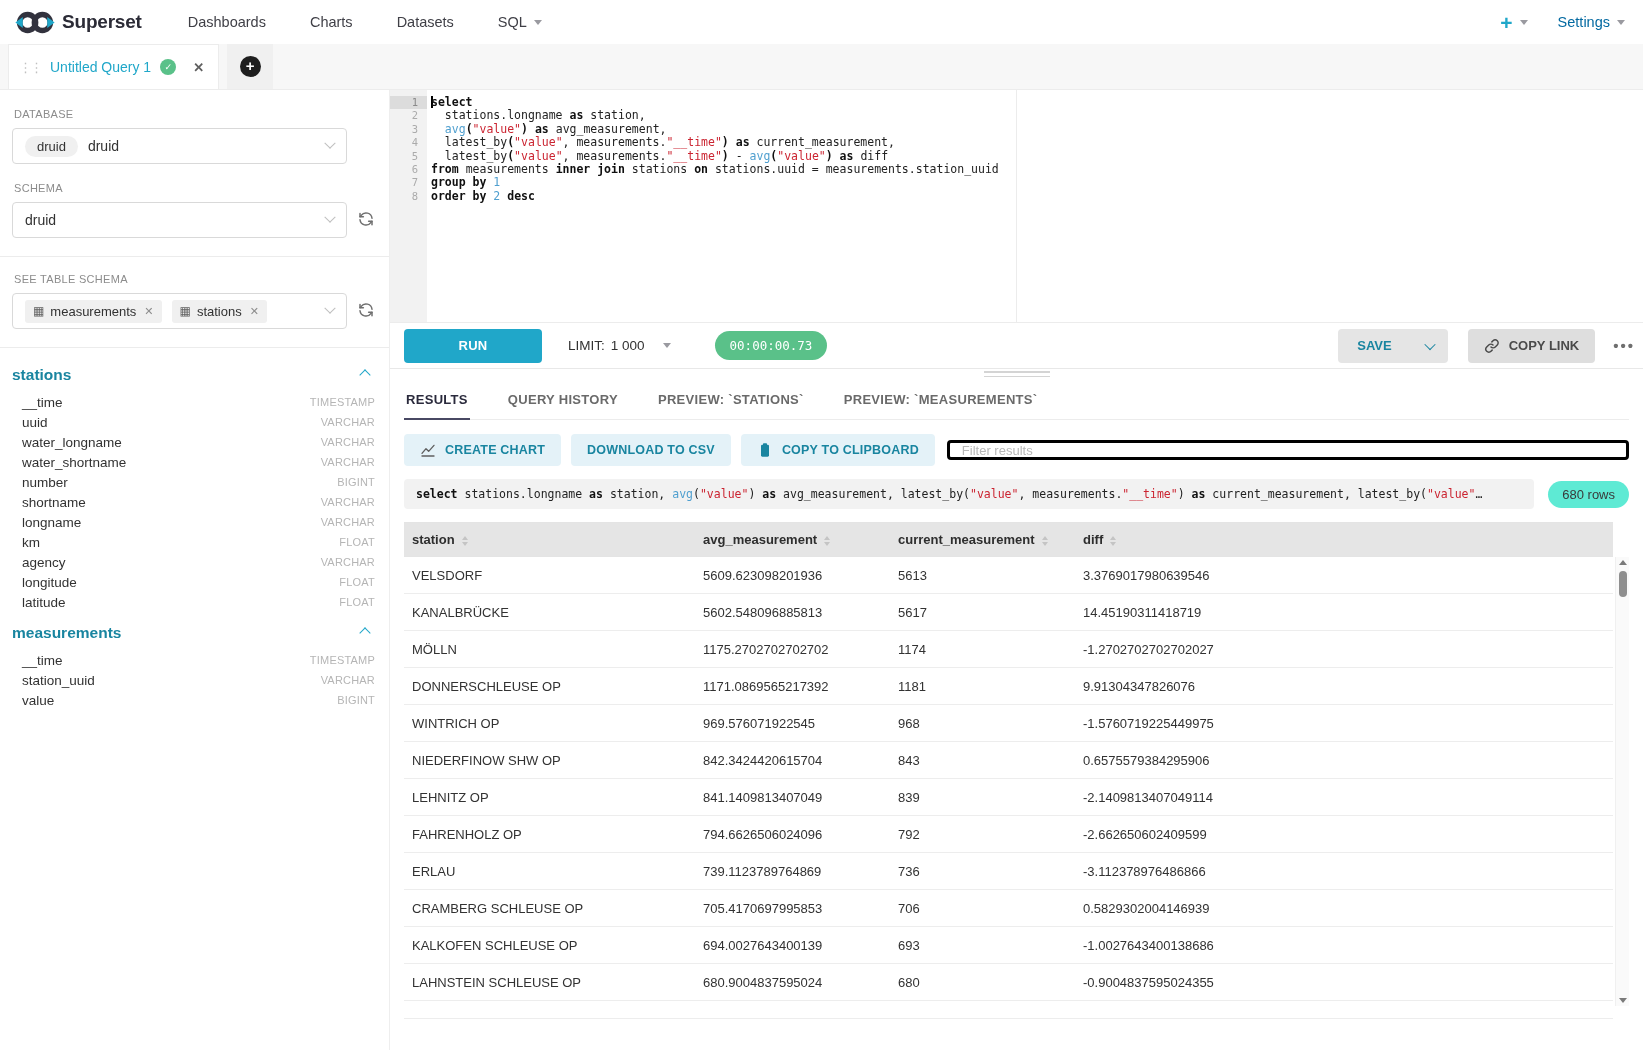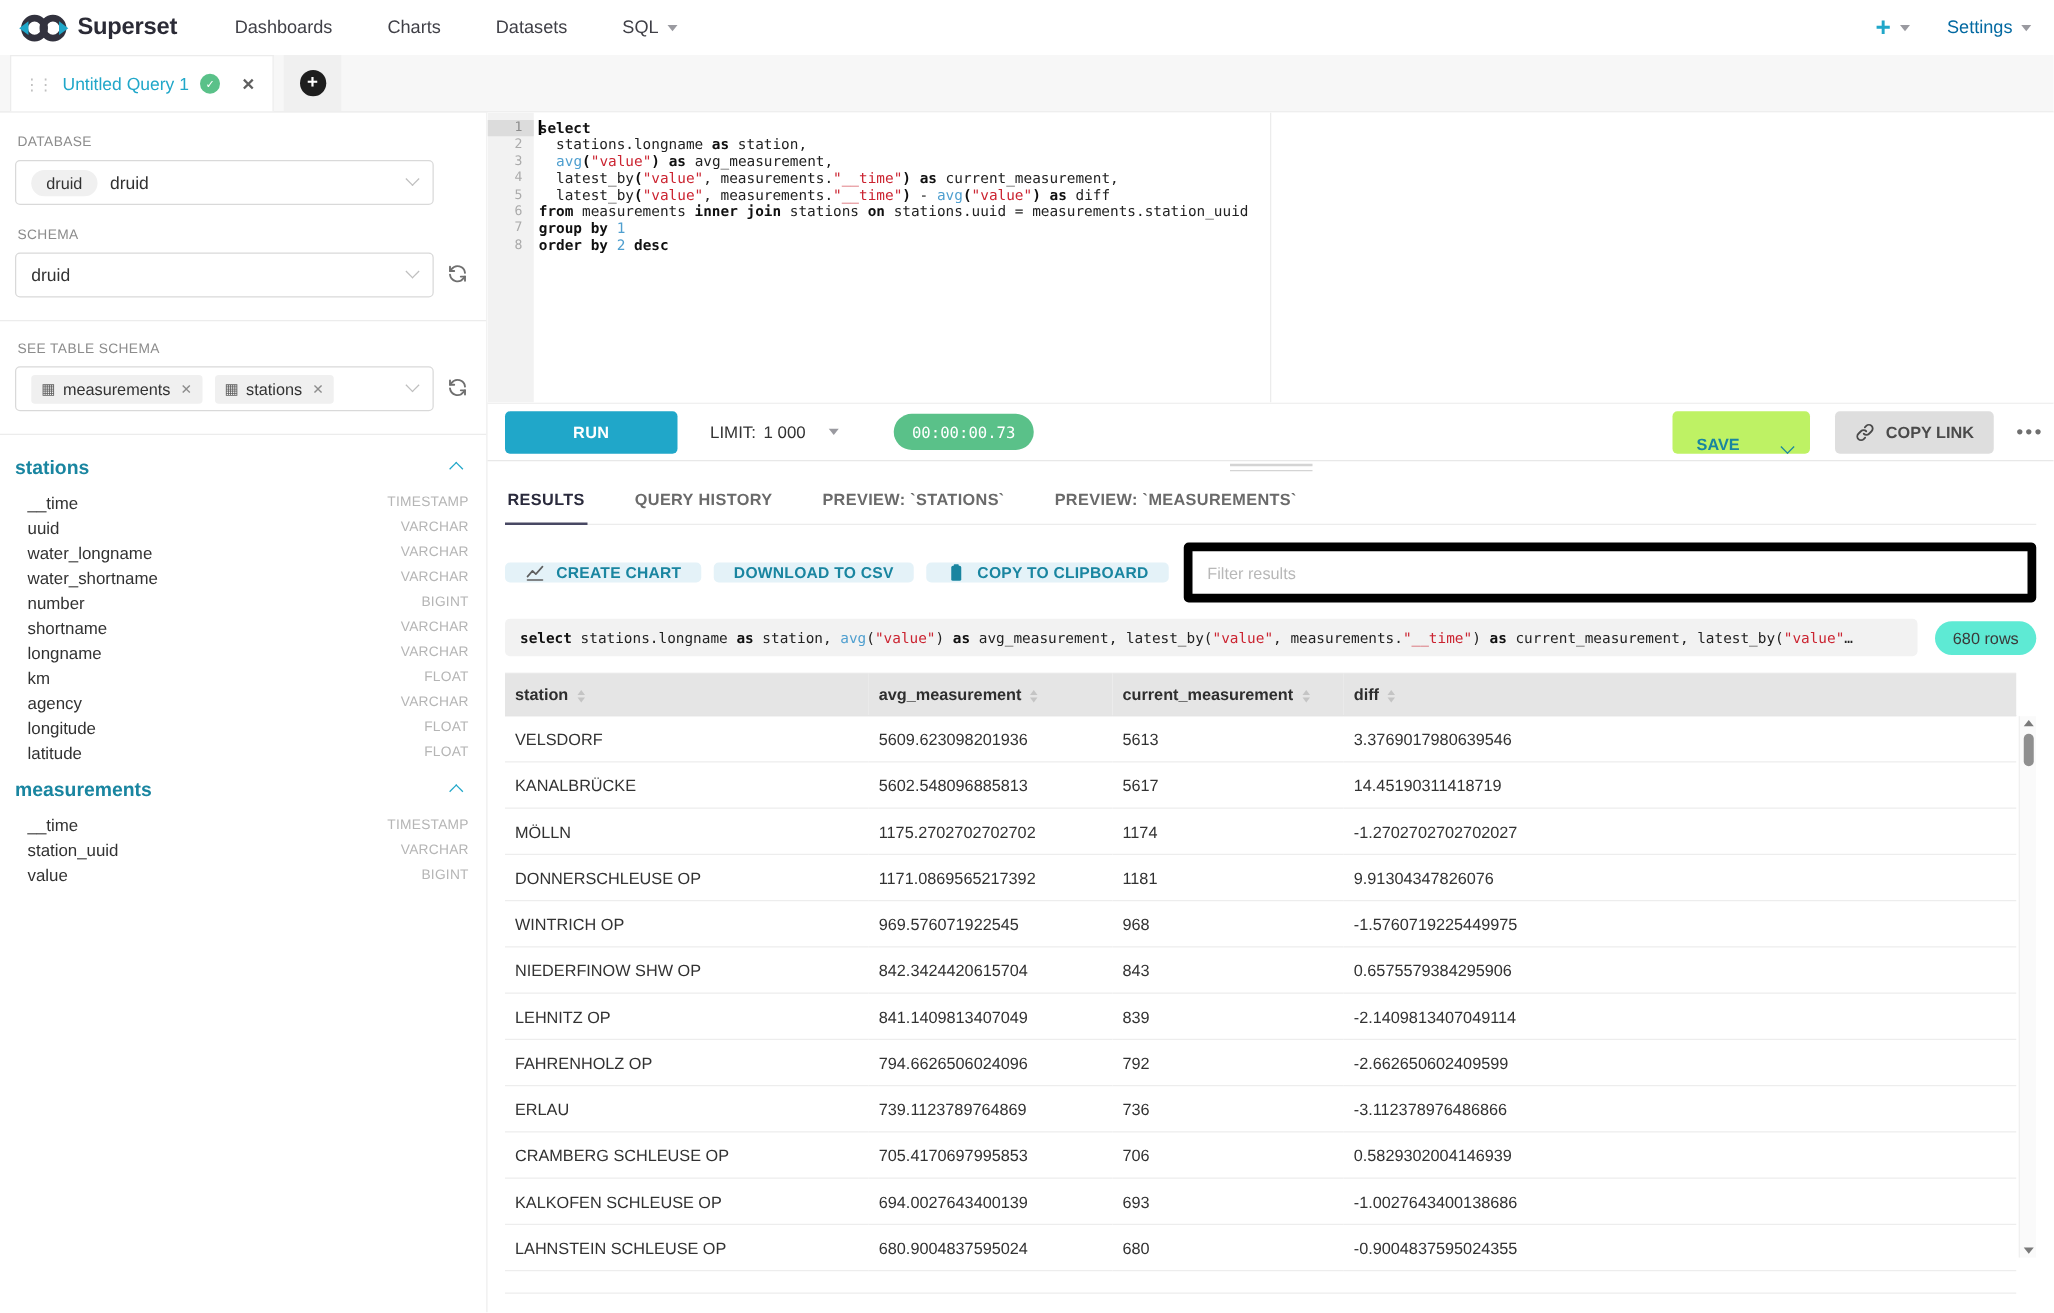--- a/index.html
+++ b/index.html
@@ -70,41 +70,41 @@
   .print-margin { position:absolute; left:589px; top:0; bottom:0; width:1px; background:#ECECEC; }
 
   
   .toolbar { height:46px; border-top:1px solid #ECECEC; display:flex; align-items:center; padding:0 4px 0 14px; gap:0; }
   .run-btn { width:138px; height:34px; background:#20A7C9; color:#fff; border:none; border-radius:4px; font-size:13px; font-weight:bold; letter-spacing:.3px; font-family:inherit; }
   .limit-group { display:flex; align-items:center; margin-left:26px; gap:6px; }
   .limit-label, .limit-value { font-size:13.5px; color:#323232; }
   .limit-caret { margin-left:12px; }
   .timer-pill { margin-left:44px; background:#5AC189; color:#fff; border-radius:16px; padding:7px 15px; font-family:"DejaVu Sans Mono",monospace; font-size:12.5px; }
   .tb-right { margin-left:auto; display:flex; align-items:center; gap:14px; }
-  .save-split { display:flex; align-items:flex-end; height:34px; background:#bef264; border-radius:4px; overflow:hidden; }
+  .save-split { display:flex; align-items:center; height:34px; background:#e5e5e5; border-radius:4px; overflow:hidden; }
   .save-main { padding:0 19px; display:flex; align-items:center; color:#1985A0; font-size:13px; font-weight:bold; }
   .save-sep { width:1px; background:#B9D9E6; }
   .save-caret { width:36px; display:flex; align-items:center; justify-content:center; }
   .save-caret .chev { width:8px;height:8px;border-right:1.8px solid #1985A0;border-bottom:1.8px solid #1985A0;transform:rotate(45deg) translate(-1px,-1px); }
   .copylink-btn { height:34px; background:#DEDEDE; border:none; border-radius:4px; padding:0 16px; display:flex; align-items:center; gap:9px; color:#4A4A4A; font-size:13px; font-weight:bold; font-family:inherit; margin-left:6px; }
   .more-btn { color:#6F6F6F; font-size:15px; font-weight:bold; letter-spacing:2px; padding:0 4px; }
 
   
   .splitter { height:11px; border-top:1px solid #E8E8E8; display:flex; align-items:center; justify-content:center; flex-direction:column; gap:3px; }
   .splitter i { display:block; width:66px; height:1.5px; background:#D4D4D4; }
 
   
   .results { flex:1; display:flex; flex-direction:column; padding:0 14px; min-height:0; }
   .res-tabs { display:flex; border-bottom:1px solid #ECECEC; }
   .res-tab { padding:13px 2px 11px; margin-right:36px; font-size:13px; font-weight:bold; color:#6A6A6A; letter-spacing:.3px; border-bottom:2px solid transparent; margin-bottom:-1px; }
   .res-tab.active { color:#2A2A3C; border-bottom-color:#484863; }
 
   .actions-row { display:flex; align-items:center; gap:10px; margin-top:14px; }
-  .lite-btn { height:16px; background:#E4F2F8; border:none; border-radius:4px; padding:0 16px; display:flex; align-items:center; gap:9px; color:#1985A0; font-size:12.5px; font-weight:bold; letter-spacing:.2px; font-family:inherit; }
-  .filter-input { flex:1; height:48px; border:7px solid #000000; border-radius:4px; padding:0 12px; font-size:13px; font-family:inherit; color:#323232; margin-left:2px; }
+  .lite-btn { height:32px; background:#E4F2F8; border:none; border-radius:4px; padding:0 16px; display:flex; align-items:center; gap:9px; color:#1985A0; font-size:12.5px; font-weight:bold; letter-spacing:.2px; font-family:inherit; }
+  .filter-input { flex:1; height:20px; border:3px solid #000000; border-radius:4px; padding:0 12px; font-size:13px; font-family:inherit; color:#323232; margin-left:2px; }
   .filter-input::placeholder { color:#B8B8B8; }
 
   .query-row { display:flex; align-items:center; gap:14px; margin-top:13px; }
   .query-pill { flex:1; background:#F2F2F2; border-radius:4px; padding:8px 12px; font-family:"DejaVu Sans Mono",monospace; font-size:11.5px; white-space:nowrap; overflow:hidden; }
   .rows-badge { background:#5eead4; border-radius:14px; padding:6px 14px; font-size:13px; color:#3A3A3A; white-space:nowrap; }
 
   .table-wrap { margin-top:13px; position:relative; flex:1; overflow:hidden; }
   table.res { border-collapse:collapse; table-layout:fixed; width:calc(100% - 16px); }
   table.res thead th { background:#e5e5e5; border-top:1px solid #E4E4E4; border-bottom:1px solid #E4E4E4; height:34px; text-align:left; font-size:13px; color:#2E2E2E; padding:0 8px; font-weight:bold; }
   table.res tbody td { height:37px; border-bottom:1px solid #EDEDED; font-size:13px; color:#323232; padding:0 8px; overflow:hidden; white-space:nowrap; }

